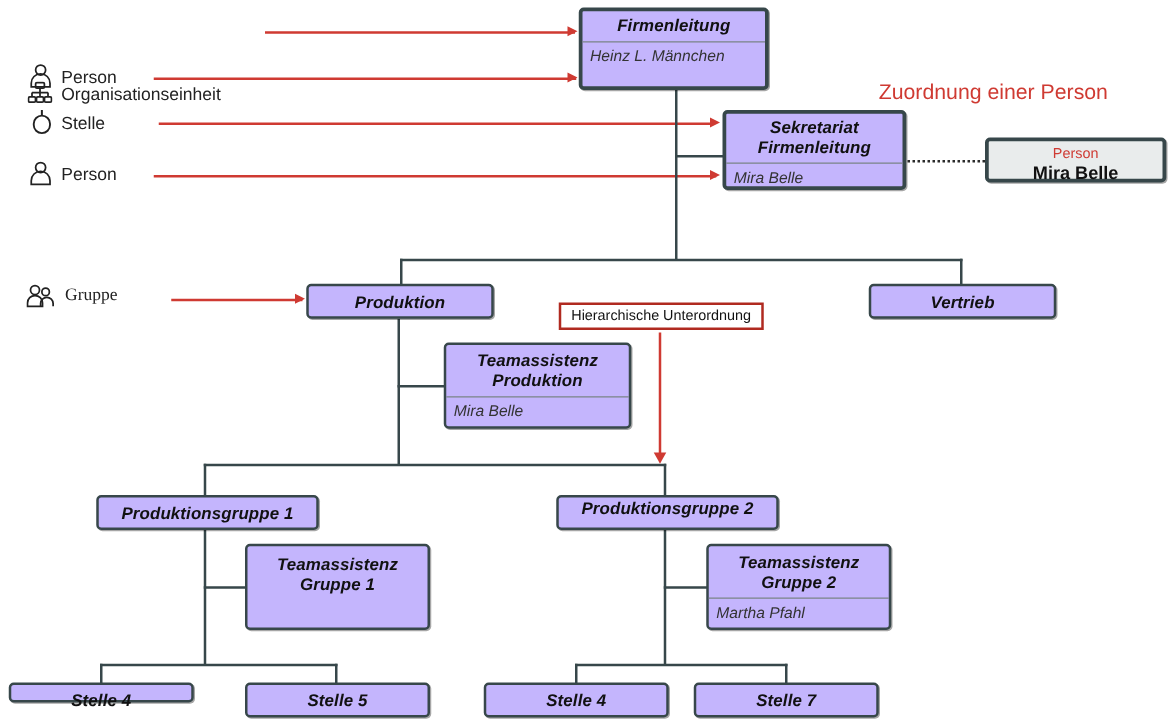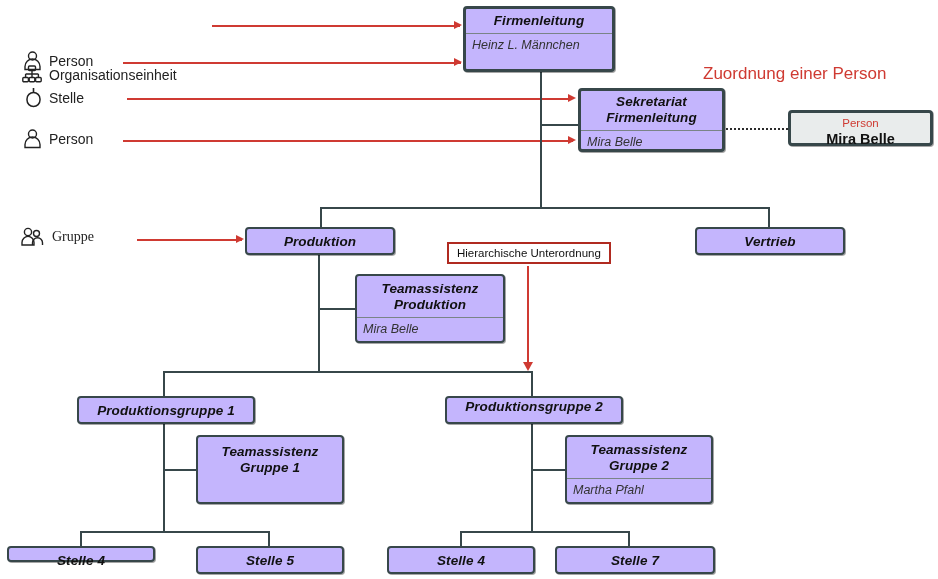--- a/index.html
+++ b/index.html
@@ -221,17 +221,17 @@
 
   <div class="node" style="left:7px;top:546px;width:148px;height:16px;">
     <div class="title" style="padding-top:5px;">Stelle 4</div>
   </div>
   <div class="node" style="left:196px;top:546px;width:148px;height:28px;">
     <div class="title" style="padding-top:5px;">Stelle 5</div>
   </div>
   <div class="node" style="left:387px;top:546px;width:148px;height:28px;">
     <div class="title" style="padding-top:5px;">Stelle 4</div>
   </div>
-  <div class="node" style="left:555px;top:546px;width:160px;height:28px;">
+  <div class="node" style="left:555px;top:546px;width:148px;height:28px;">
     <div class="title" style="padding-top:5px;">Stelle 7</div>
   </div>
 
 </div>
 
 </body></html>

